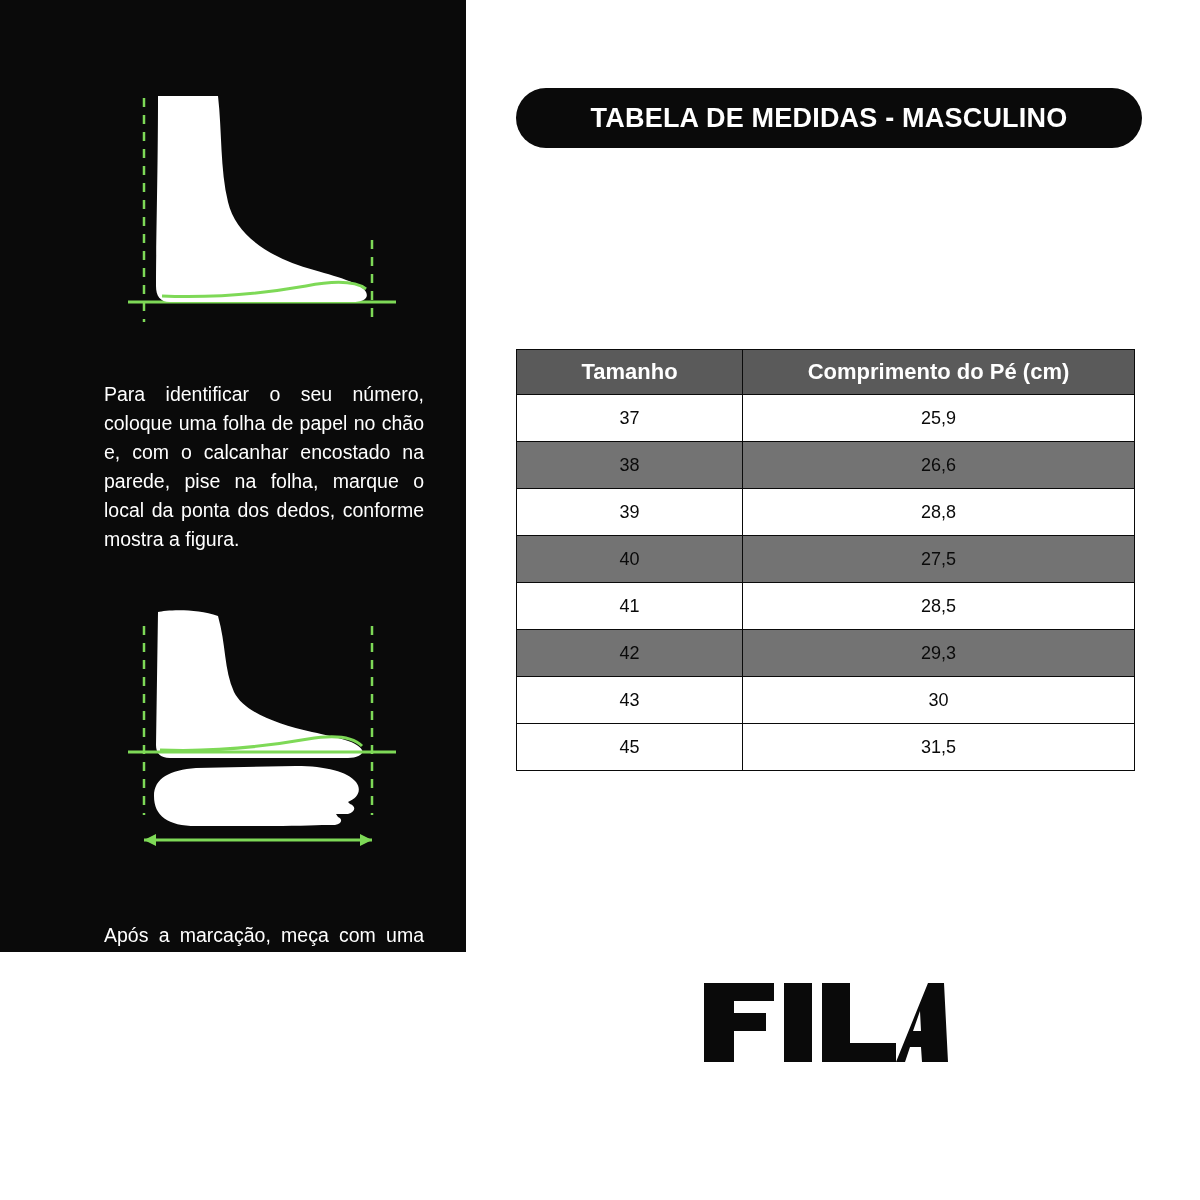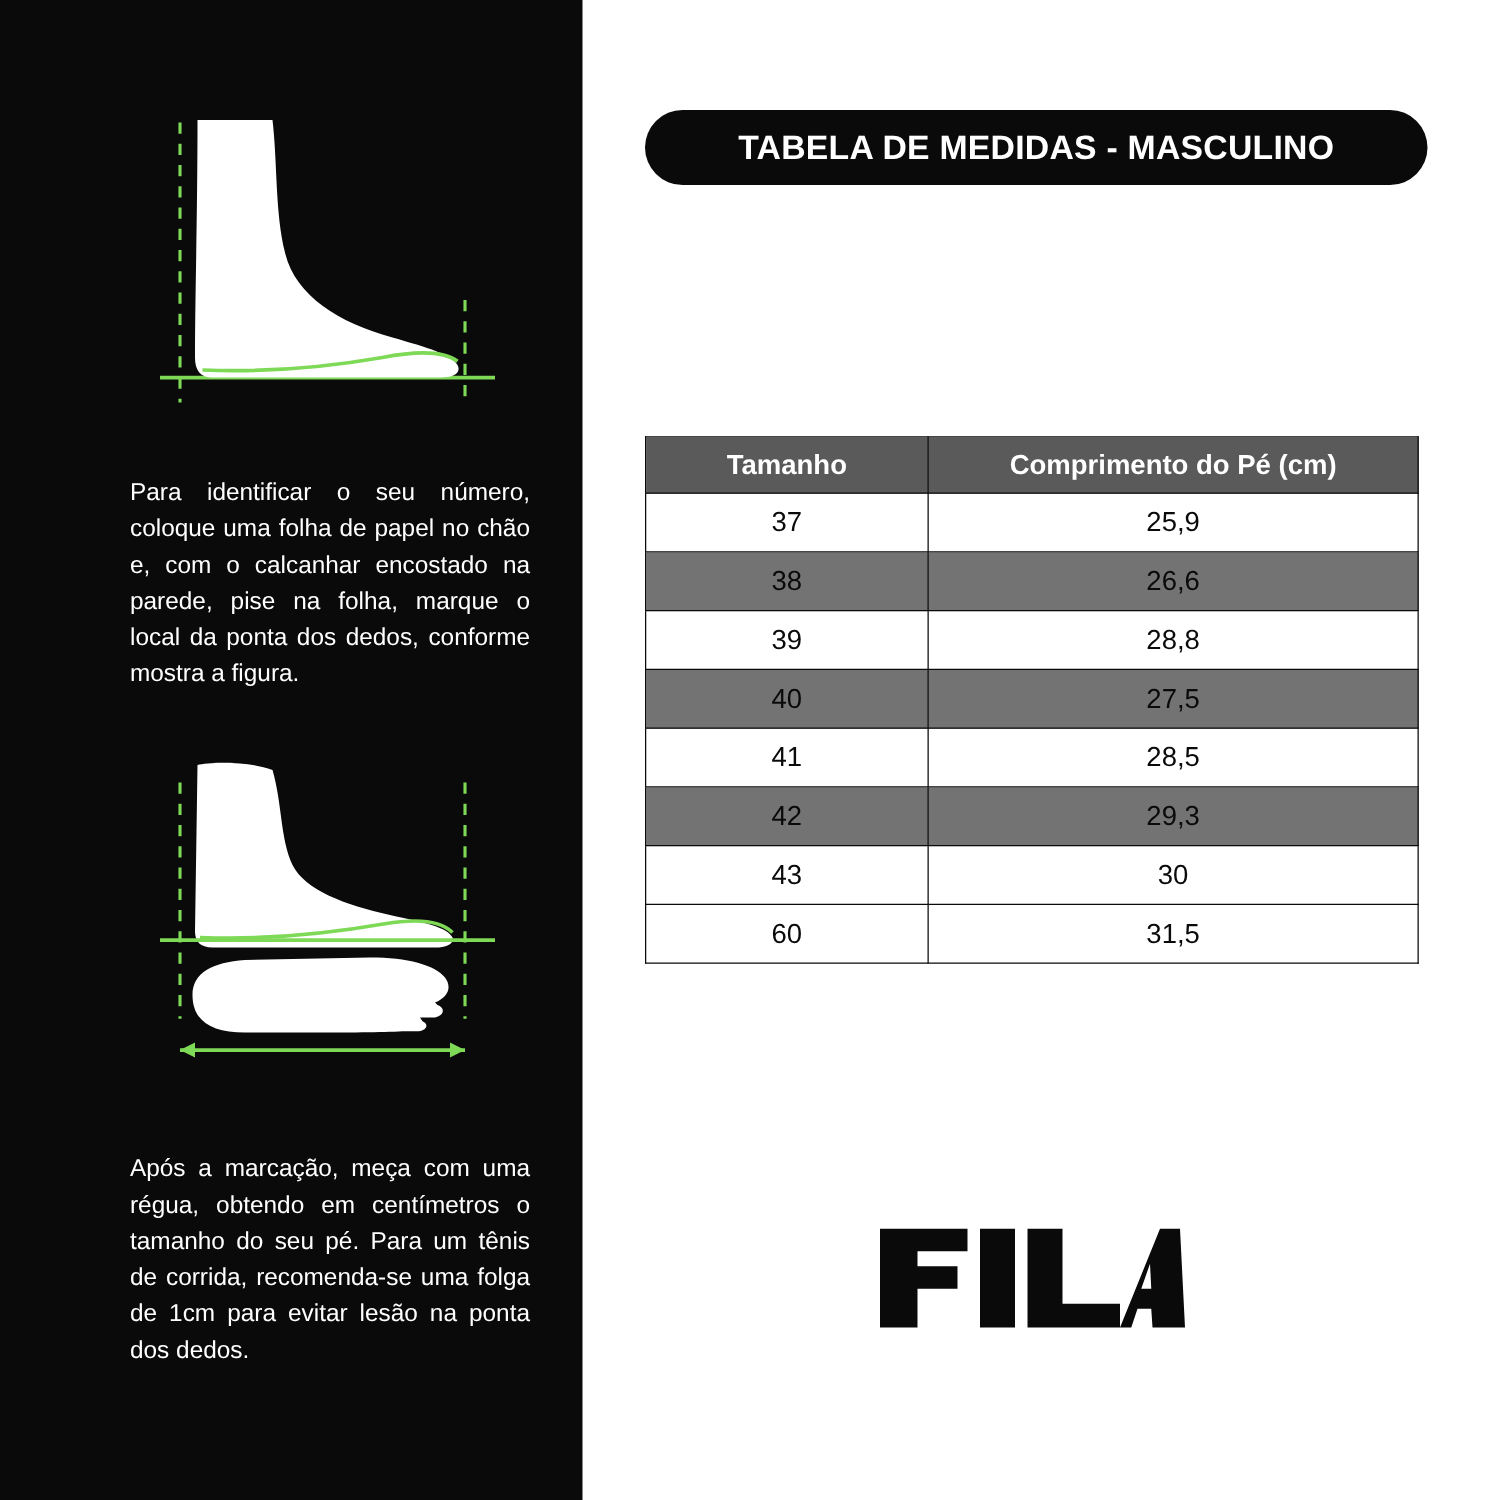--- a/index.html
+++ b/index.html
@@ -19,21 +19,21 @@
     height: 1200px;
     background: #ffffff;
   }
 
   
   .left-panel {
     position: absolute;
     left: 0;
     top: 0;
     width: 466px;
-    height: 1200px;
+    height: 952px;
     background: #0a0a0a;
     box-sizing: border-box;
   }
 
   .fig {
     position: absolute;
   }
 
   #fig-top { left: 100px; top: 90px; width: 330px; height: 250px; }
   #fig-bottom { left: 100px; top: 600px; width: 330px; height: 250px; }
@@ -77,21 +77,21 @@
     left: 516px;
     top: 349px;
     width: 618px;
     border-collapse: collapse;
     table-layout: fixed;
   }
   table.size-table th,
   table.size-table td {
     border: 1px solid #0a0a0a;
     text-align: center;
-    font-size: 22px;
+    font-size: 18px;
     color: #0a0a0a;
     height: 46px;
     padding: 0;
   }
   table.size-table thead th {
     background: #5a5a5a;
     color: #ffffff;
     font-weight: bold;
     font-size: 22px;
     height: 44px;
@@ -204,21 +204,21 @@
         </tr>
         <tr class="alt">
           <td>42</td>
           <td>29,3</td>
         </tr>
         <tr>
           <td>43</td>
           <td>30</td>
         </tr>
         <tr>
-          <td>60</td>
+          <td>45</td>
           <td>31,5</td>
         </tr>
       </tbody>
   </table>
 
   <svg id="logo" viewBox="0 0 250 95">
 
     <path d="M4 8 H74 C74 8 74 26 74 26 H34 V38 H66 V56 H34 V87 H4 Z" fill="#0a0a0a"></path>
 
     <path d="M84 8 H112 V87 H84 Z" fill="#0a0a0a"></path>

